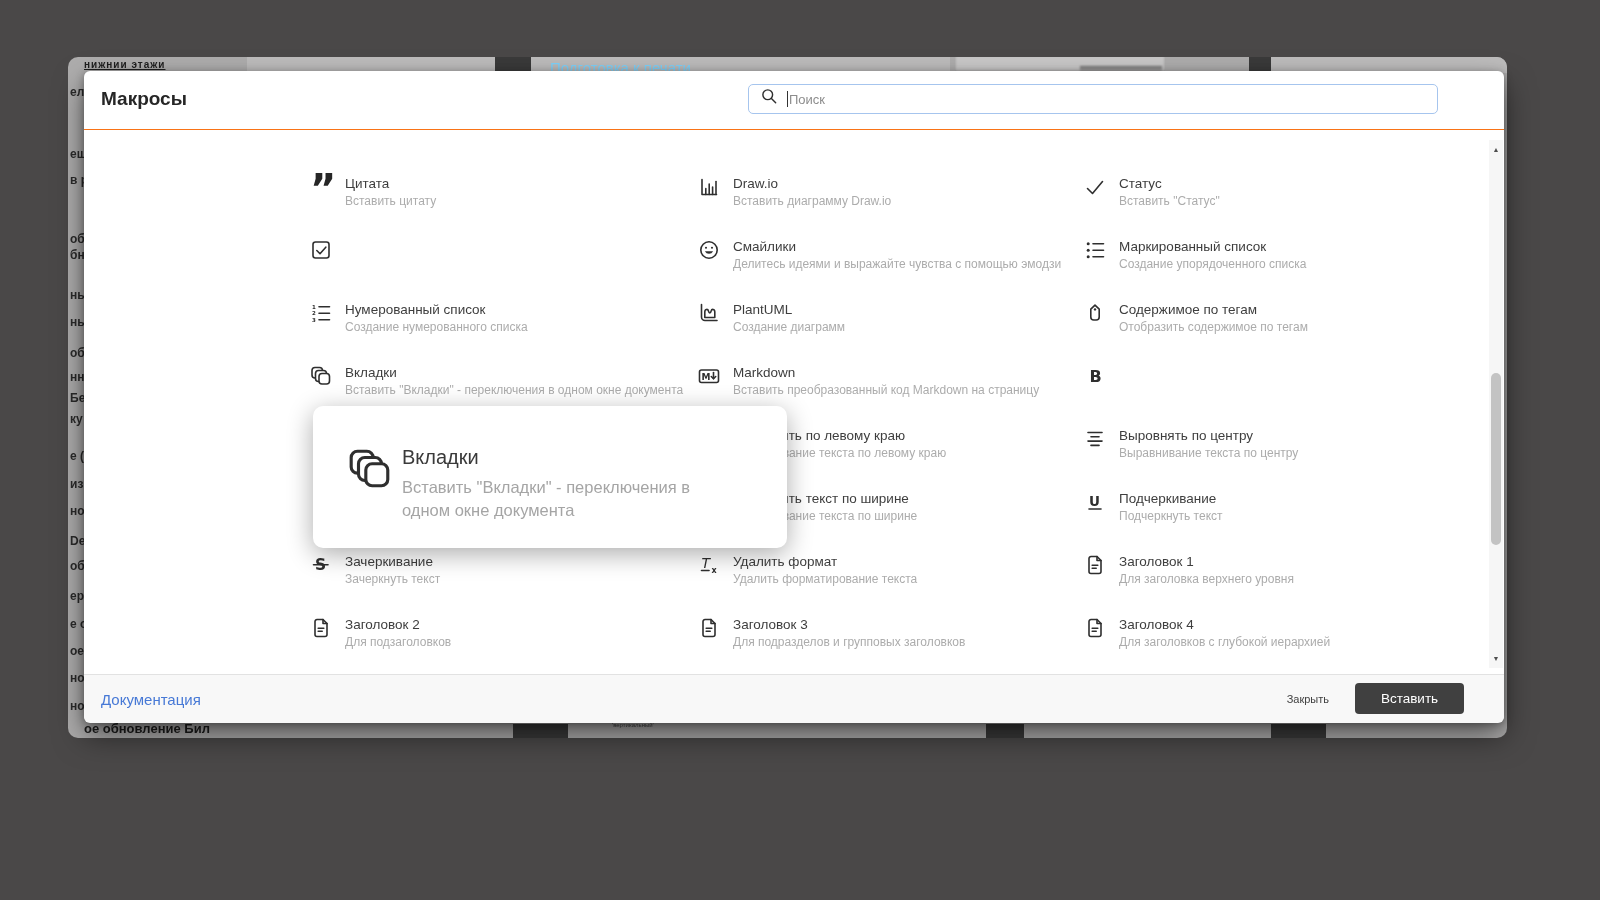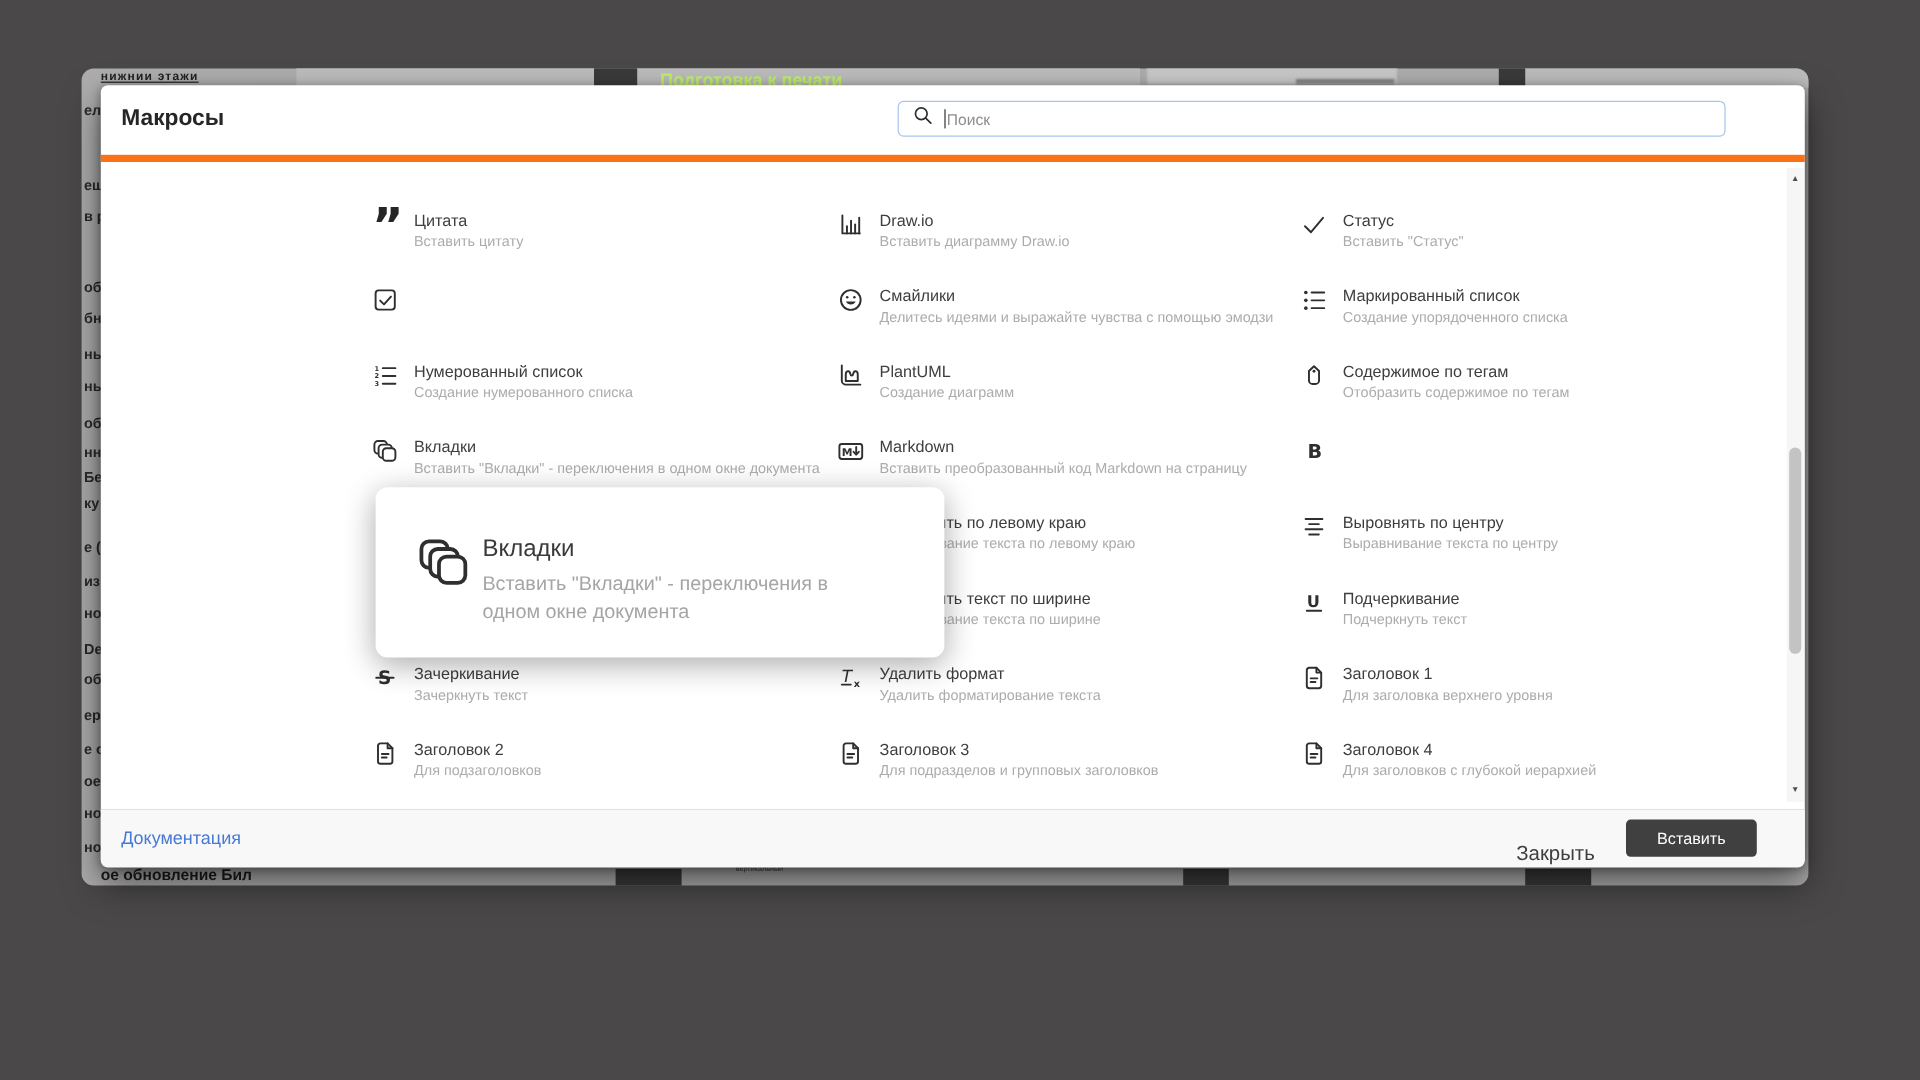--- a/index.html
+++ b/index.html
@@ -11,30 +11,30 @@
             background:#aeadad;border-radius:10px;}
   .u-band{position:absolute;background:#bdbcbc;}
   .u-dark{position:absolute;background:#3a3a3a;}
   .u-light{position:absolute;background:#c9c8c8;box-shadow:inset 0 -2px 3px rgba(0,0,0,.25);}
   .u-shade{position:absolute;width:82px;height:7px;
            background:linear-gradient(to bottom,rgba(40,40,40,.55),rgba(40,40,40,0));filter:blur(1px);}
   .frag{position:absolute;left:70px;font-size:12px;font-weight:bold;color:#2b2b2b;
         filter:blur(.4px);white-space:nowrap;}
   .topfrag{position:absolute;left:84px;top:59px;font-size:10px;font-weight:bold;color:#1f1f1f;
            text-decoration:underline;filter:blur(.5px);letter-spacing:1px;}
-  .topheading{position:absolute;left:550px;top:59px;font-size:15px;font-weight:bold;color:#bef264;
+  .topheading{position:absolute;left:550px;top:59px;font-size:15px;font-weight:normal;color:#7dd3fc;
               filter:blur(.4px);}
   .botfrag{position:absolute;left:84px;top:721px;font-size:13px;font-weight:bold;color:#1c1c1c;
            filter:blur(.4px);}
   .bottiny{position:absolute;left:604px;font-size:6px;color:#3f3f3f;filter:blur(.3px);}
 
   
   .modal{position:absolute;left:84px;top:71px;width:1420px;height:651px;background:#fff;
          border-radius:6px;box-shadow:0 14px 30px rgba(0,0,0,.5), 0 2px 8px rgba(0,0,0,.35);}
-  .m-header{position:absolute;left:0;top:0;right:0;height:58px;border-bottom:6px solid #f97316;}
+  .m-header{position:absolute;left:0;top:0;right:0;height:58px;border-bottom:1px solid #f97316;}
   .m-title{position:absolute;left:17px;top:17px;font-size:19px;font-weight:bold;color:#262626;margin:0;}
   .searchbox{position:absolute;left:664px;top:13px;width:690px;height:30px;border:1px solid #a6c5ee;
              border-radius:5px;background:#fff;display:flex;align-items:center;box-sizing:border-box;padding-left:11px;}
   .caret{width:1px;height:16px;background:#333;margin:0 1px 0 9px;}
   .ph{font-size:13px;color:#8d8d8d;}
 
   
   .grid{position:absolute;left:226px;top:105px;width:1178px;display:grid;
         grid-template-columns:388px 386px 404px;grid-auto-rows:63px;}
   .cell{display:flex;align-items:flex-start;}
@@ -62,21 +62,21 @@
   .tt-ic{position:absolute;left:34px;top:40px;}
   .tt-title{position:absolute;left:89px;top:40px;font-size:20px;color:#3a3a3a;}
   .tt-desc{position:absolute;left:89px;top:70px;width:330px;font-size:16.5px;line-height:23px;color:#a5a5a5;}
 
   
   .m-footer{position:absolute;left:0;right:0;top:603px;height:48px;background:#f8f8f8;
             border-top:1px solid #e2e2e2;border-radius:0 0 6px 6px;}
   .doc-link{position:absolute;left:17px;top:50%;transform:translateY(-50%);
             font-size:15px;color:#4779d6;text-decoration:none;cursor:pointer;}
   .btn-plain{position:absolute;right:175px;top:50%;transform:translateY(-50%);background:none;border:none;
-             font-size:17px;color:#3f3f3f;font-family:inherit;cursor:pointer;padding:0;margin-top:13px;}
+             font-size:11px;color:#3f3f3f;font-family:inherit;cursor:pointer;padding:0;}
   .btn-primary{position:absolute;right:40px;top:8px;width:109px;height:31px;background:#404040;
                border:none;border-radius:4px;color:#fff;font-size:13.5px;font-family:inherit;cursor:pointer;}
 </style>
 </head>
 <body>
 
 <div class="stage">
 
   <div class="underlay">
     <div class="u-band" style="left:179px;top:0;width:248px;height:16px;"></div>
@@ -91,21 +91,21 @@
     <div class="u-dark" style="left:1203px;top:667px;width:55px;height:14px;"></div>
   </div>
 
   <div class="topfrag">нижнии этажи</div>
   <div class="topheading">Подготовка к печати</div>
 
   <div class="frag" style="top:85px">ели</div>
   <div class="frag" style="top:147px">ещ</div>
   <div class="frag" style="top:173px">в р</div>
   <div class="frag" style="top:232px">об</div>
-  <div class="frag" style="top:258px">бн</div>
+  <div class="frag" style="top:248px">бн</div>
   <div class="frag" style="top:288px">нь</div>
   <div class="frag" style="top:315px">ны</div>
   <div class="frag" style="top:346px">обн</div>
   <div class="frag" style="top:370px">нн</div>
   <div class="frag" style="top:391px">Бе</div>
   <div class="frag" style="top:412px">ку</div>
   <div class="frag" style="top:449px">е (</div>
   <div class="frag" style="top:477px">из</div>
   <div class="frag" style="top:504px">но</div>
   <div class="frag" style="top:534px">De</div>

